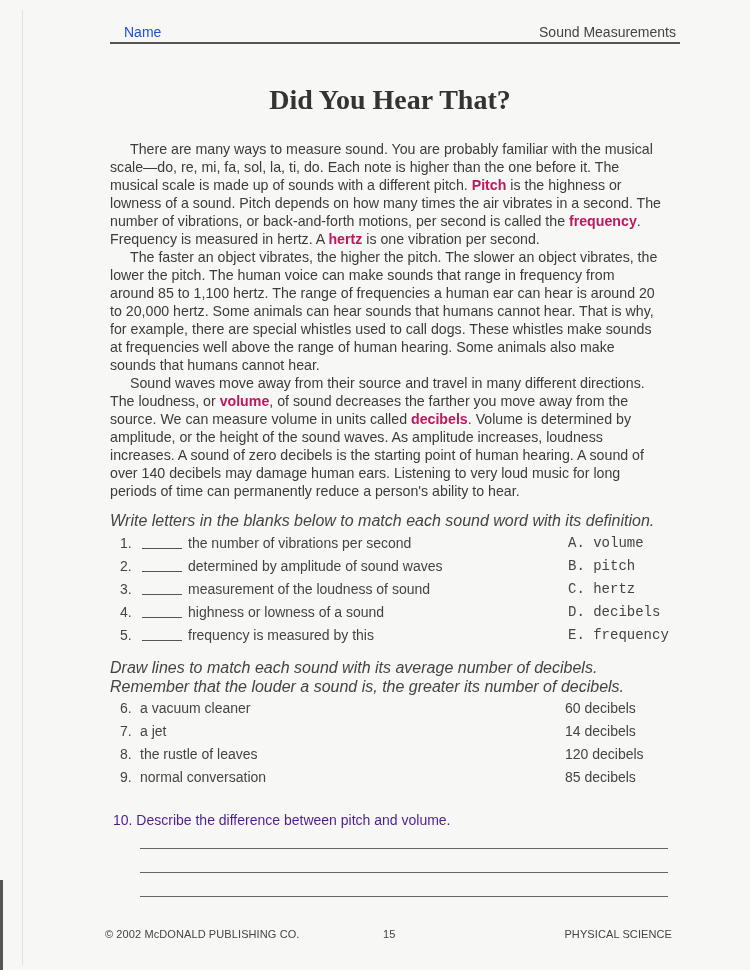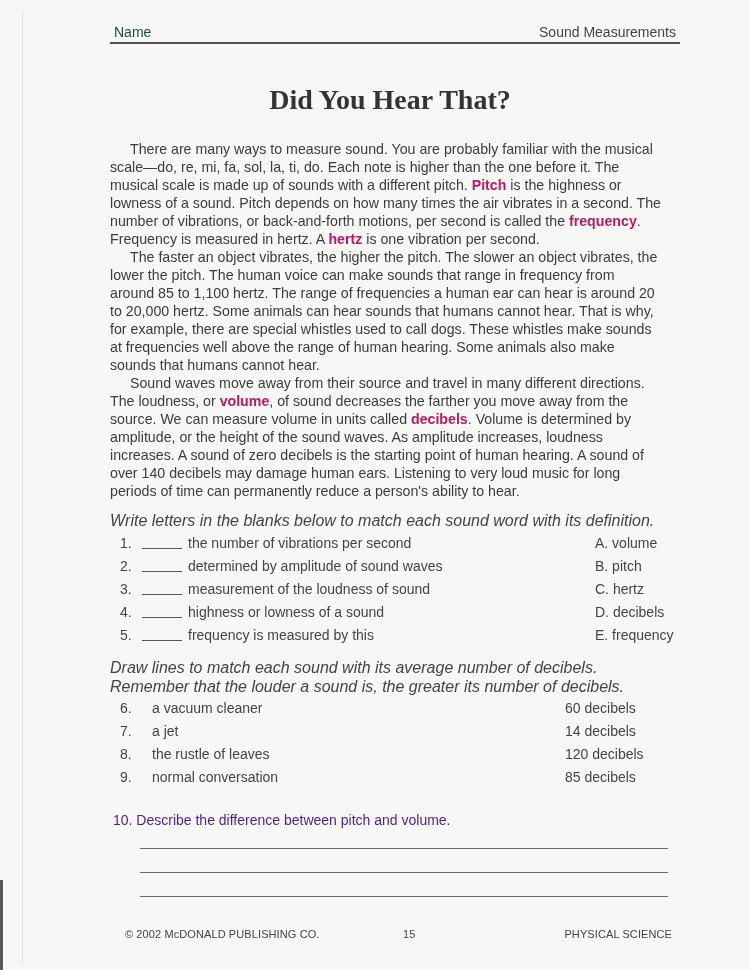--- a/index.html
+++ b/index.html
@@ -13,21 +13,21 @@
       position: absolute; left: 22px; top: 10px; width: 1px; height: 955px;
       background: #e2e2e2;
     }
     .bottom-left-shadow {
       position: absolute; left: 0; top: 880px; width: 3px; height: 90px;
       background: #555;
     }
     .abs { position: absolute; white-space: nowrap; }
 
     
-    .header-name { left: 114px; top: 24px; font-size: 14px; color: #14532d; }
+    .header-name { left: 124px; top: 24px; font-size: 14px; color: #1d4ed8; }
     .header-topic { right: 74px; top: 24px; font-size: 14px; color: #444; text-align: right; }
     .header-rule {
       position: absolute; left: 110px; top: 42px; width: 570px; height: 2px;
       background: #555;
     }
 
     
     .title {
       position: absolute; left: 0; width: 780px; top: 84px; text-align: center;
       font-family: "Liberation Serif", serif; font-weight: bold; font-size: 28px;
@@ -51,34 +51,34 @@
     .instr-2 { top: 658px; }
 
     
     .row { position: absolute; left: 0; width: 750px; height: 20px; font-size: 14px; color: #444; }
     .num { position: absolute; left: 120px; }
     .blank {
       position: absolute; left: 142px; top: 13px; width: 40px; height: 1px;
       background: #555;
     }
     .def { position: absolute; left: 188px; }
-    .opt { position: absolute; left: 595px; }
+    .opt { position: absolute; left: 568px; font-family: Liberation Mono, monospace; }
 
     .row2 .num { left: 120px; }
-    .row2 .sound { position: absolute; left: 140px; margin-left: 12px; }
+    .row2 .sound { position: absolute; left: 140px; }
     .row2 .db { position: absolute; left: 565px; }
 
     
     .q10 { position: absolute; left: 113px; top: 812px; font-size: 14px; color: #4c1d95; }
     .answer-line {
       position: absolute; left: 140px; width: 528px; height: 1px; background: #666;
     }
 
     
-    .footer { position: absolute; top: 928px; font-size: 11px; color: #444; letter-spacing: 0.1px; margin-left: 20px; }
+    .footer { position: absolute; top: 928px; font-size: 11px; color: #444; letter-spacing: 0.1px; }
     .footer-left { left: 105px; }
     .footer-center { left: 383px; }
     .footer-right { right: 78px; }
   </style>
 </head>
 <body>
 
 <div class="left-edge-line"></div>
 <div class="bottom-left-shadow"></div>
 

